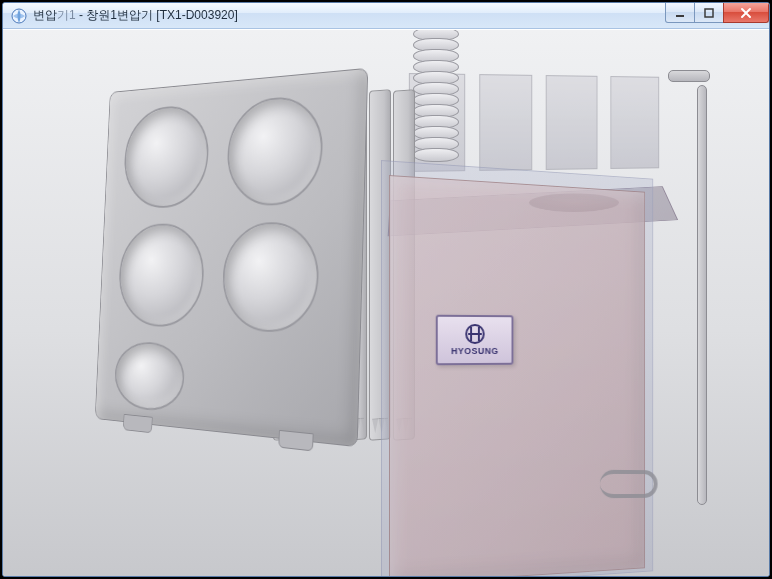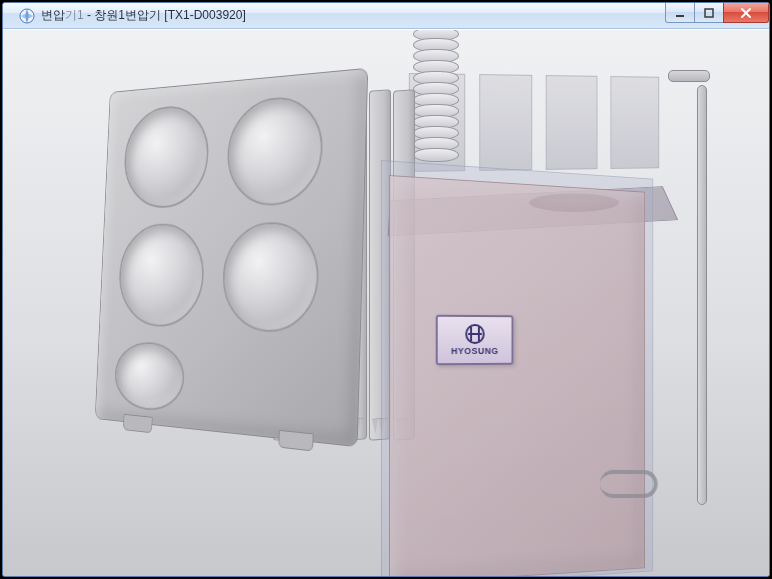--- a/index.html
+++ b/index.html
@@ -22,21 +22,21 @@
     border-radius: 3px;
     display: flex; flex-direction: column;
     box-shadow: inset 0 0 0 1px #e8f2fd;
     overflow: hidden;
   }
   
   .titlebar {
     height: 26px;
     background: linear-gradient(to bottom, #f6fbff 0%, #e1edfb 40%, #cfe0f5 41%, #d8e7f8 100%);
     display: flex; align-items: center;
-    padding-left: 16px;
+    padding-left: 8px;
     gap: 6px;
     position: relative;
     border-bottom: 1px solid #a9c3e3;
   }
   .app-icon {
     width: 16px; height: 16px;
     display: flex; align-items: center; justify-content: center;
   }
   .title-text {
     font-size: 12px;

